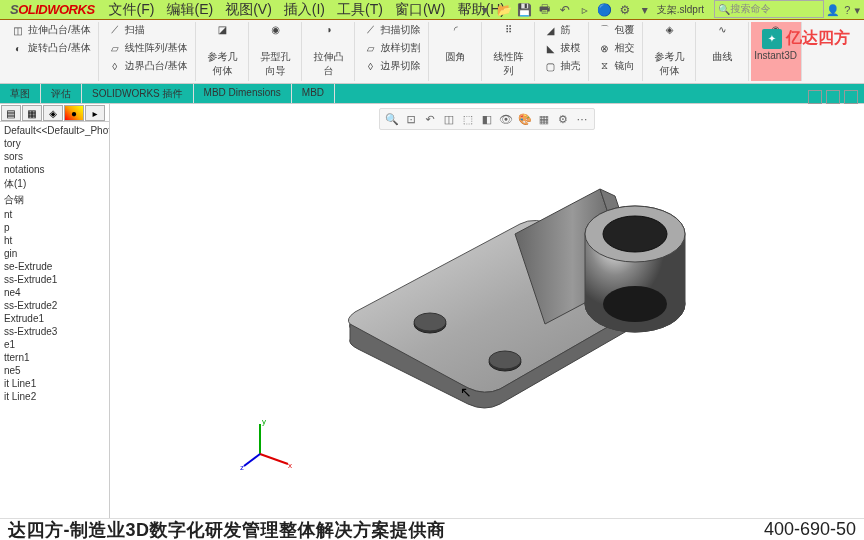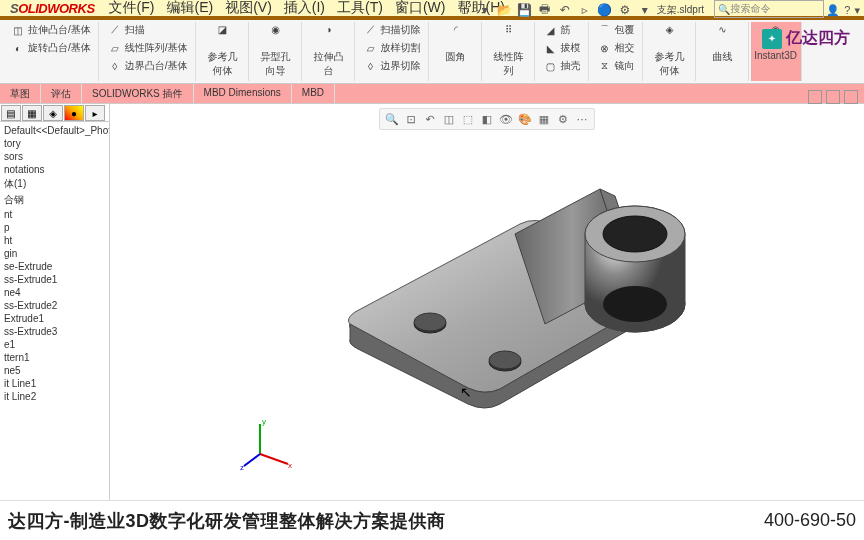--- a/index.html
+++ b/index.html
@@ -1,48 +1,48 @@
 <!DOCTYPE html>
 <html><head>
 <meta charset="utf-8">
 <style>
 *{margin:0;padding:0;box-sizing:border-box;font-family:"Microsoft YaHei",Arial,sans-serif}
 body{width:864px;height:540px;background:#fff;overflow:hidden;position:relative;font-size:11px}
-.menubar{height:20px;background:#fef9c3;display:flex;align-items:center;border-bottom:4px solid #a16207;padding:0 2px}
+.menubar{height:20px;background:#bef264;display:flex;align-items:center;border-bottom:1px solid #a16207;padding:0 2px}
 .logo{color:#d90000;font-weight:bold;font-size:13px;font-style:italic;padding:0 8px;letter-spacing:-0.5px}
 .logo .s{color:#555}
 .menu-item{padding:0 6px;color:#333;font-size:14px;cursor:pointer}
 .qat{position:absolute;top:0;right:160px;height:20px;display:flex;align-items:center;gap:4px}
 .qat-icon{width:16px;height:16px;display:flex;align-items:center;justify-content:center;color:#555;cursor:pointer;font-size:12px}
 .search-box{position:absolute;top:0;right:40px;height:18px;width:110px;border:1px solid #aaa;display:flex;align-items:center;padding:0 3px;font-size:10px;color:#888}
 .help-icons{position:absolute;top:0;right:4px;display:flex;gap:4px;align-items:center;height:20px;color:#555}
 .ribbon{height:64px;background:#f5f5f5;border-bottom:1px solid #ccc;display:flex;padding:2px 4px;gap:2px}
 .ribbon-group{display:flex;flex-direction:column;gap:2px;border-right:1px solid #ddd;padding:0 4px}
 .ribbon-btn{display:flex;align-items:center;gap:3px;padding:1px 3px;cursor:pointer;font-size:10px;color:#444}
 .ribbon-icon{width:14px;height:14px;display:inline-flex;align-items:center;justify-content:center}
 .ribbon-large{display:flex;flex-direction:column;align-items:center;justify-content:center;width:42px;cursor:pointer;font-size:10px;color:#444;text-align:center;padding:2px}
 .ribbon-large .ico{width:24px;height:24px;margin-bottom:2px}
-.cmd-tabs{height:20px;background:#fca5a5;border-bottom:1px solid #ccc;display:flex}
+.cmd-tabs{height:20px;background:#14b8a6;border-bottom:1px solid #ccc;display:flex}
 .cmd-tab{padding:3px 10px;font-size:10px;color:#333;cursor:pointer;border-right:1px solid #ddd}
 .main{display:flex;height:420px;position:relative}
 .tree{width:110px;border-right:1px solid #ccc;background:#fff;overflow:hidden}
 .tree-tabs{height:18px;display:flex;border-bottom:1px solid #ccc;gap:1px;padding:1px}
 .tree-tab{width:20px;height:16px;border:1px solid #aaa;display:flex;align-items:center;justify-content:center;font-size:10px;cursor:pointer;background:#f0f0f0}
 .tree-items{padding:2px 0}
 .tree-item{padding:1px 4px;font-size:10px;color:#333;cursor:pointer;white-space:nowrap;overflow:hidden}
 .viewport{flex:1;background:#fff;position:relative}
 .heads-up{position:absolute;top:4px;left:50%;transform:translateX(-50%);display:flex;gap:3px;background:rgba(245,245,245,0.9);padding:2px 4px;border:1px solid #ddd;border-radius:2px}
 .hu-icon{width:16px;height:16px;cursor:pointer;display:flex;align-items:center;justify-content:center;font-size:11px;color:#666}
 .model{position:absolute;top:60px;left:180px}
 .triad{position:absolute;bottom:50px;left:130px}
 .cursor{position:absolute;top:280px;left:350px;font-size:14px;color:#000}
 .watermark{position:absolute;top:28px;right:14px;display:flex;align-items:center;gap:4px}
 .wm-box{width:20px;height:20px;background:#1aa89d;display:flex;align-items:center;justify-content:center;color:#fff;font-size:10px;border-radius:2px}
-.wm-text{color:#701a75;font-weight:bold;font-size:16px}
-.footer{position:absolute;bottom:0;left:0;right:0;height:40px;background:#fff;display:flex;align-items:center;justify-content:space-between;padding:0 8px;border-top:1px solid #ddd}
+.wm-text{color:#ef4444;font-weight:bold;font-size:16px}
+.footer{position:absolute;bottom:0;left:0;right:0;height:22px;background:#fff;display:flex;align-items:center;justify-content:space-between;padding:0 8px;border-top:1px solid #ddd}
 .footer-text{font-size:18px;font-weight:bold;color:#222;letter-spacing:0.5px}
 .footer-phone{font-size:18px;font-weight:normal;color:#222}
 .panel-icons{position:absolute;top:90px;right:6px;display:flex;gap:4px}
 .panel-icon{width:14px;height:14px;border:1px solid #999;cursor:pointer}
 svg{display:block}
 </style>
 </head>
 <body>
 
 <div class="menubar">

